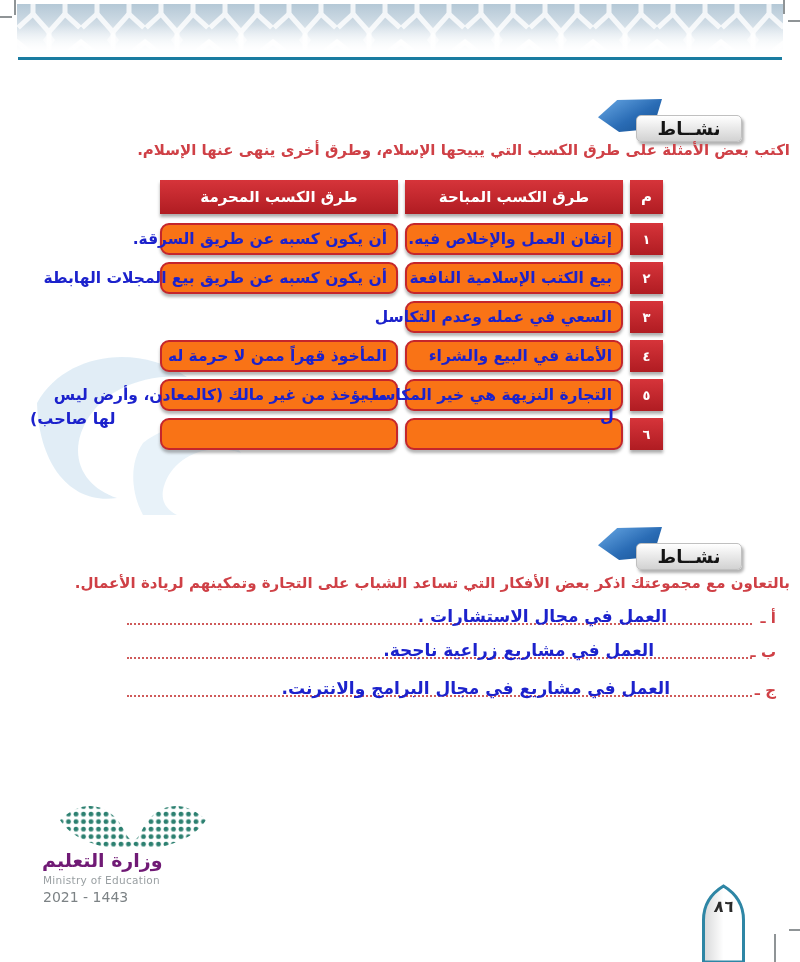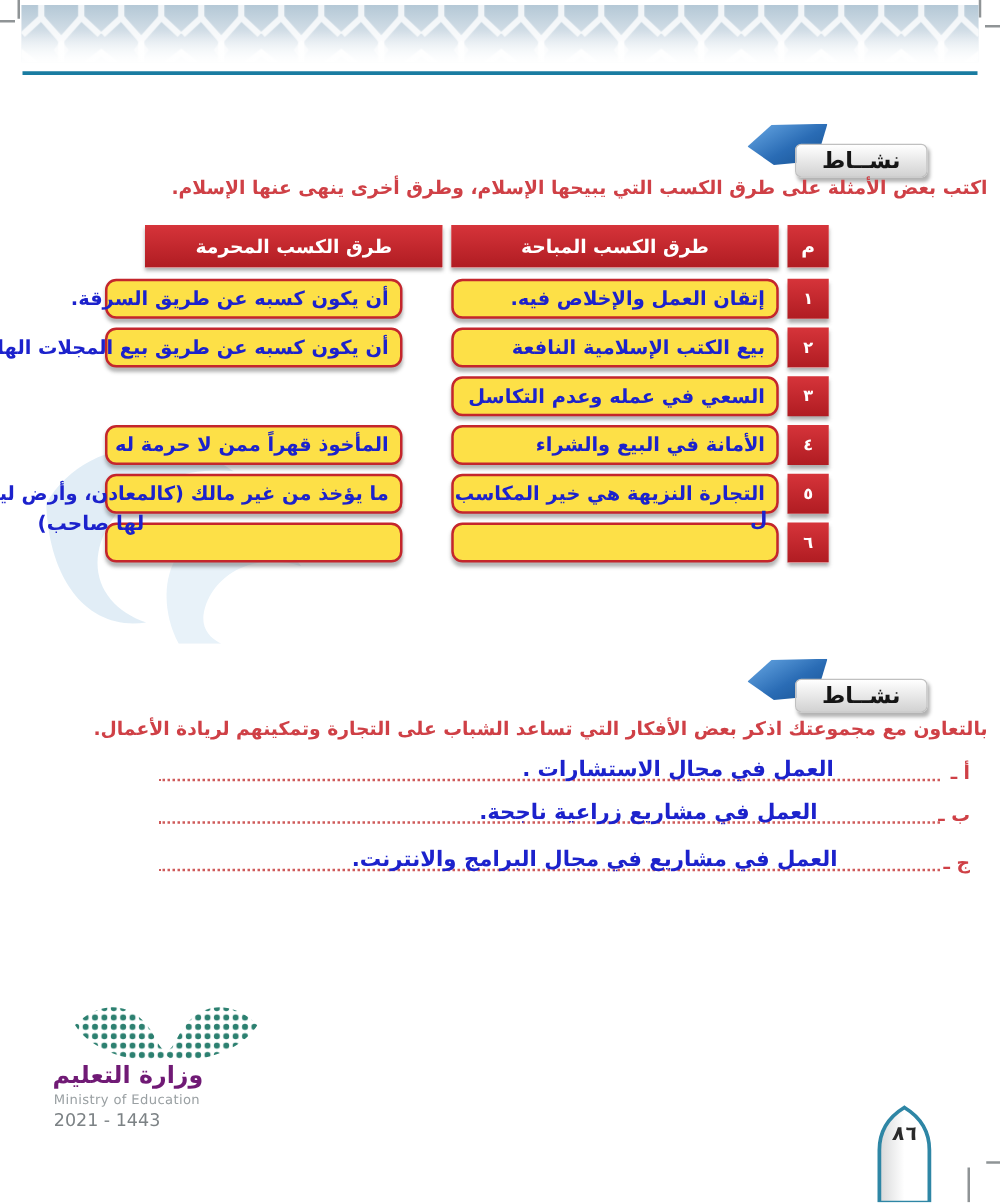--- a/index.html
+++ b/index.html
@@ -31,24 +31,24 @@
   #tbl { position:absolute; left:147px; top:180px; width:516px; direction:rtl;
     display:flex; flex-direction:column; gap:7px; z-index:2; }
   .trow { display:flex; gap:7px; }
   .thead { margin-bottom:2px; }
   .hbox, .nbox { background:linear-gradient(#d6343a,#b01c22); color:#fff; font-weight:bold;
     border-radius:0; box-shadow:0 3px 3px rgba(70,70,70,.45);
     display:flex; align-items:center; justify-content:center; }
   .hbox { height:34px; font-size:15px; }
   .nbox { height:32px; width:33px; font-size:13px; flex:none; }
   .w-num { width:33px; flex:none; }
-  .w-halal { width:262px; flex:none; }
+  .w-halal { width:218px; flex:none; }
   .w-haram { width:238px; flex:none; }
-  .cell { position:relative; height:32px; background:#fde047; border:2.5px solid #c4262c;
-    border-radius:9px; box-shadow:0 3px 3px rgba(70,70,70,.4);margin-left:32px; }
+  .cell { position:relative; height:32px; background:#f97316; border:2.5px solid #c4262c;
+    border-radius:9px; box-shadow:0 3px 3px rgba(70,70,70,.4); }
   .hw { position:absolute; right:9px; top:50%; transform:translateY(-50%);
     white-space:nowrap; color:#1c22cc; font-weight:bold; font-size:15.5px; direction:rtl; z-index:3; } 
   .overtext { position:absolute; color:#1c22cc; font-weight:bold; font-size:16px;
     white-space:nowrap; direction:rtl; z-index:4; }
 
   
   #wmark { position:absolute; left:25px; top:325px; z-index:0; opacity:.85; }
 
   
   #answers { position:absolute; left:22px; top:598px; width:756px; height:110px; direction:rtl; }

